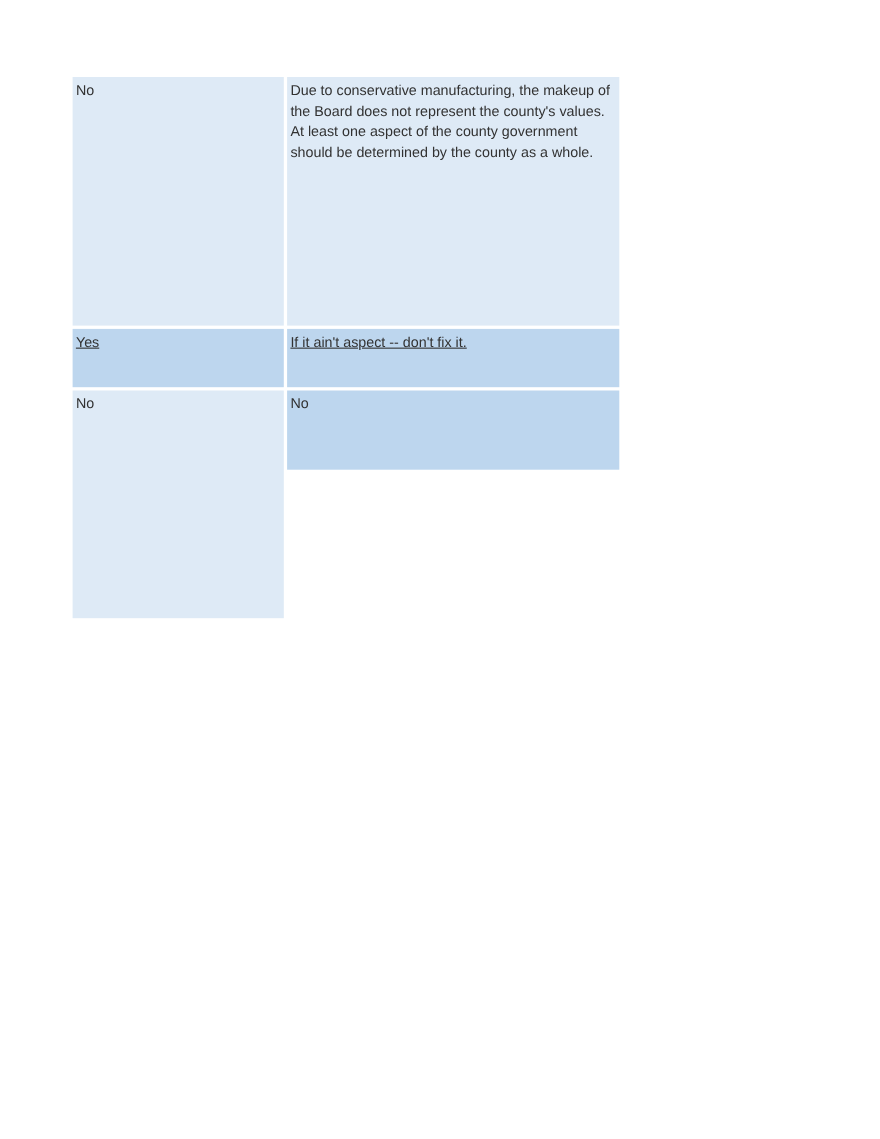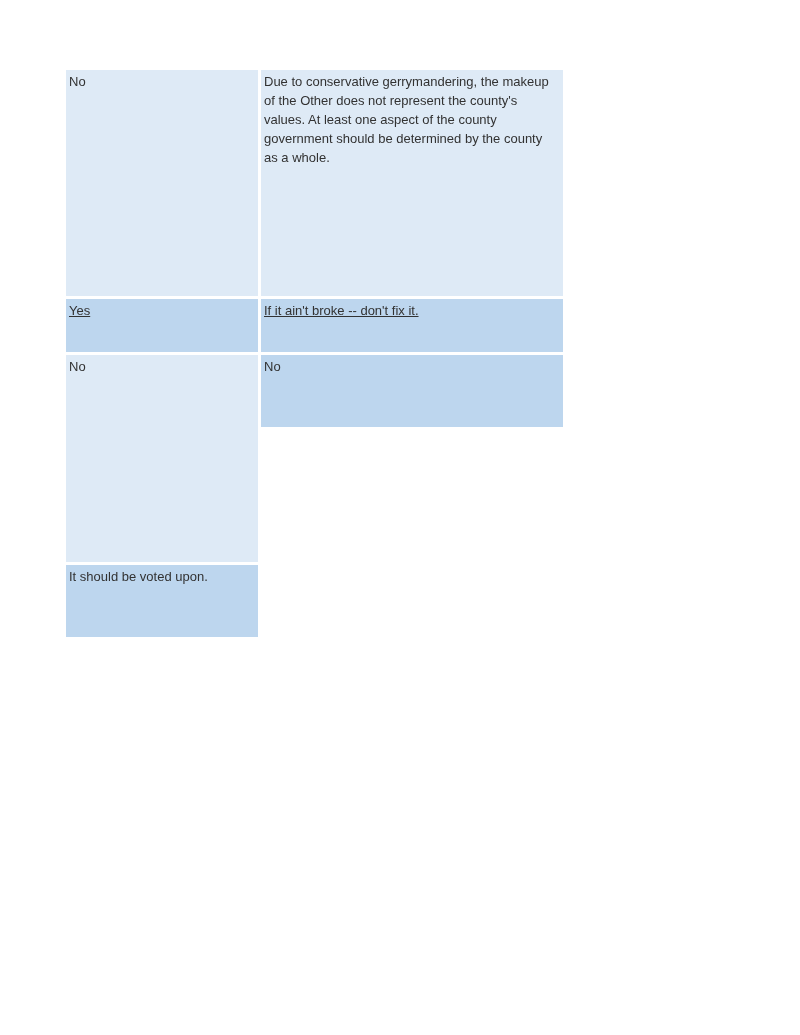--- a/index.html
+++ b/index.html
@@ -43,24 +43,23 @@
   .row-h-3 { height: 207px; }
   .row-h-4 { height: 72px; }
 </style>
 </head>
 <body>
 
 <div class="page">
   <div class="survey-table">
 
     <div class="cell shade-light row-h-1">No</div>
-    <div class="cell shade-light row-h-1">Due to conservative gerrymandering, the makeup of the Other does not represent the county's values. At least one aspect of the county government should be determined by the county as a whole.</div>
+    <div class="cell shade-light row-h-1">Due to conservative manufacturing, the makeup of the Board does not represent the county's values. At least one aspect of the county government should be determined by the county as a whole.</div>
 
     <div class="cell shade-dark row-h-2">Yes</div>
-    <div class="cell shade-dark row-h-2">If it ain't broke -- don't fix it.</div>
+    <div class="cell shade-dark row-h-2">If it ain't aspect -- don't fix it.</div>
 
     <div class="cell shade-light row-h-3">No</div>
 
     <div class="cell shade-dark row-h-4">No</div>
-    <div class="cell shade-dark row-h-4">It should be voted upon.</div>
 
   </div>
 </div>
 
 </body></html>

